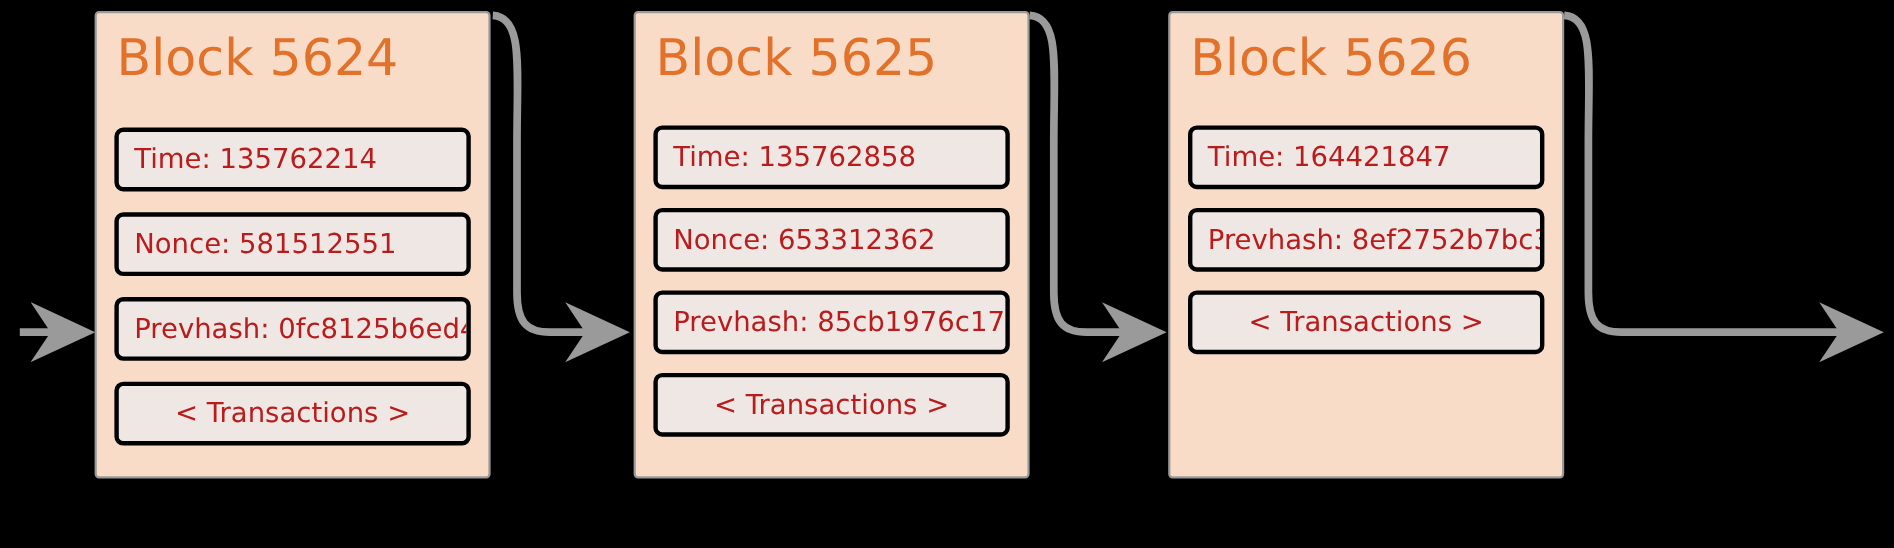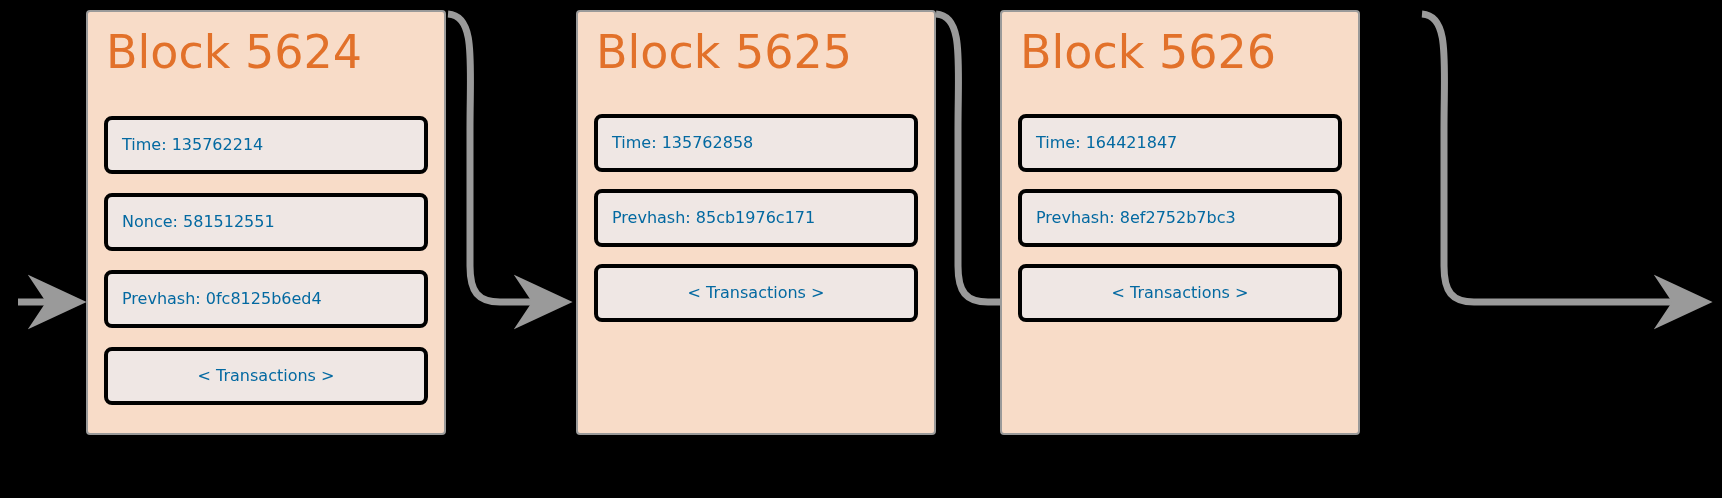--- a/index.html
+++ b/index.html
@@ -41,21 +41,21 @@
     height: 425px;
     background: #f8dcc8;
     border: 2px solid #9a9a9a;
     border-radius: 4px;
     box-sizing: border-box;
     z-index: 3;
     padding: 0;
   }
   .block-1 { left: 86px; }
   .block-2 { left: 576px; padding-left: 40px; }
-  .block-3 { left: 1000px; }
+  .block-3 { left: 1062px; }
 
   .block-title {
     position: absolute;
     left: 18px;
     top: 12px;
     font-size: 46px;
     line-height: 56px;
     color: #e2712a;
     font-weight: normal;
     white-space: nowrap;
@@ -70,22 +70,22 @@
 
   .field {
     background: #efe7e4;
     border: 4px solid #000000;
     border-radius: 8px;
     box-sizing: border-box;
     height: 58px;
     line-height: 50px;
     margin-bottom: 17px;
     padding: 0 14px;
-    font-size: 16px;
-    color: #0369a1;
+    font-size: 25px;
+    color: #b91c1c;
     white-space: nowrap;
     overflow: hidden;
   }
   .field.tx {
     text-align: center;
     padding: 0 8px;
   }
   .field:last-child { margin-bottom: 0; }
 
   
@@ -123,20 +123,21 @@
       <div class="field">Nonce: 581512551</div>
       <div class="field">Prevhash: 0fc8125b6ed4</div>
       <div class="field tx">&lt; Transactions &gt;</div>
     </div>
   </div>
 
   <div class="block block-2">
     <div class="block-title">Block 5625</div>
     <div class="fields">
       <div class="field">Time: 135762858</div>
+      <div class="field">Nonce: 653312362</div>
       <div class="field">Prevhash: 85cb1976c171</div>
       <div class="field tx">&lt; Transactions &gt;</div>
     </div>
   </div>
 
   <div class="block block-3">
     <div class="block-title">Block 5626</div>
     <div class="fields">
       <div class="field">Time: 164421847</div>
       <div class="field">Prevhash: 8ef2752b7bc3</div>

